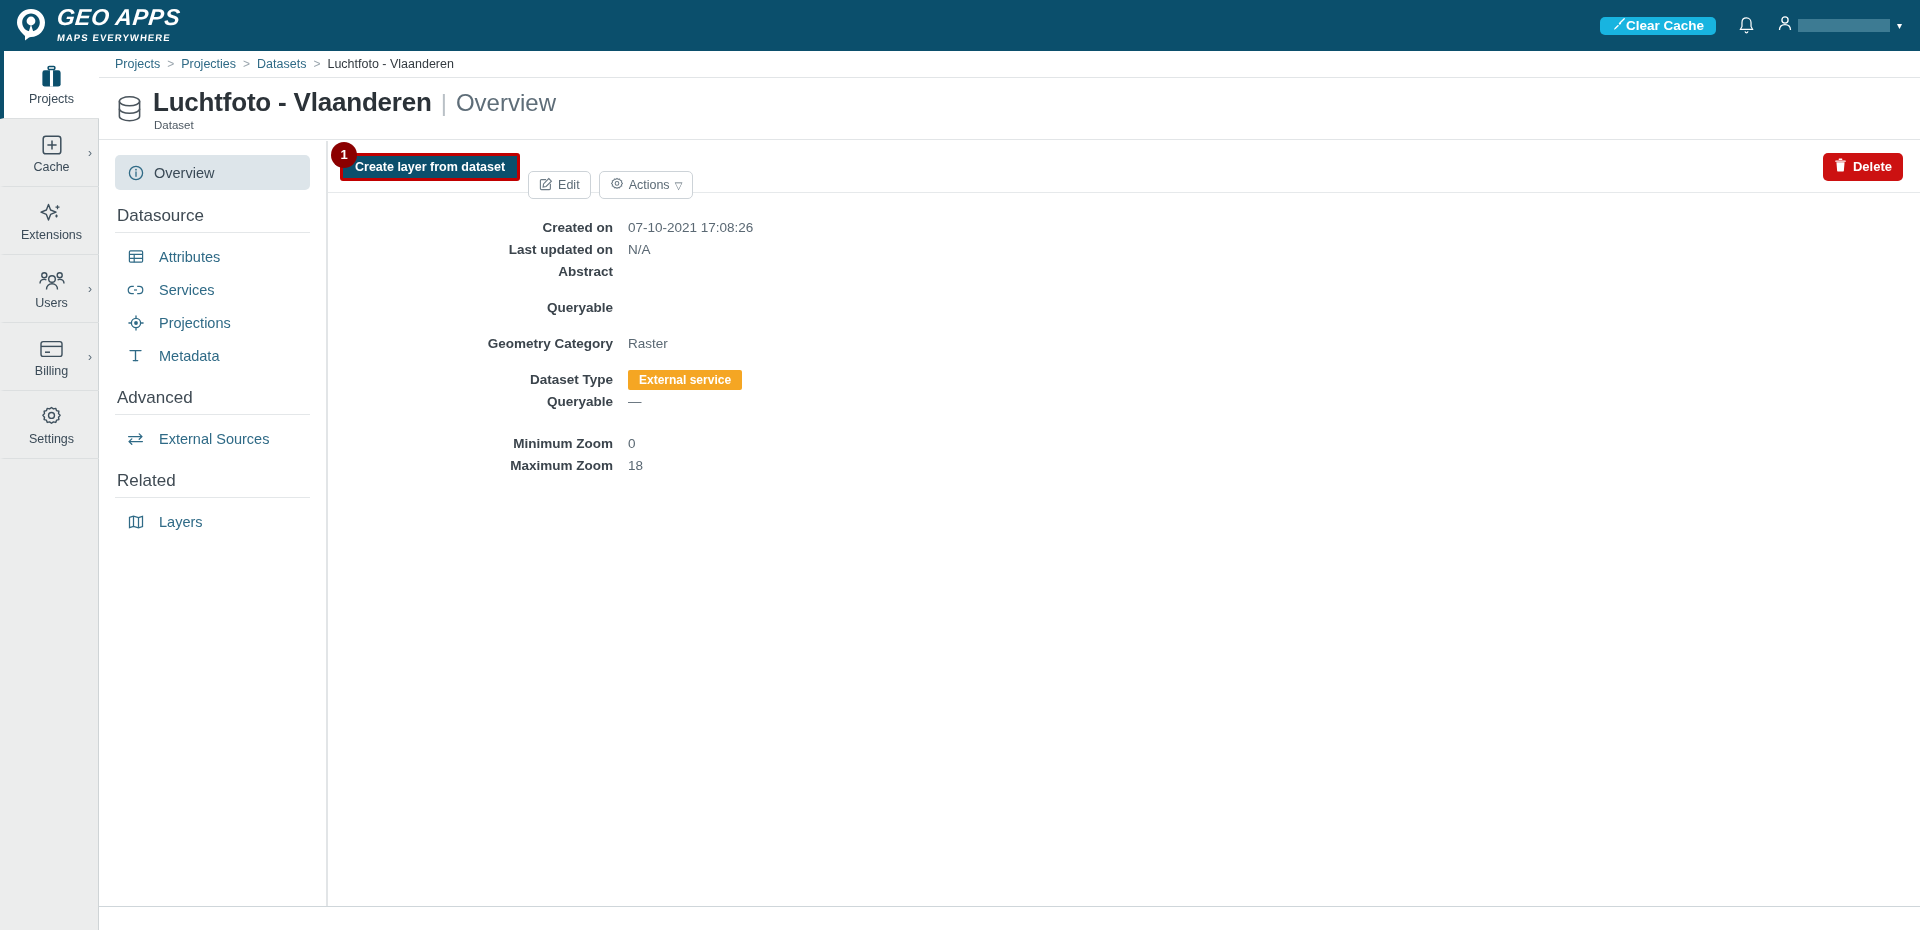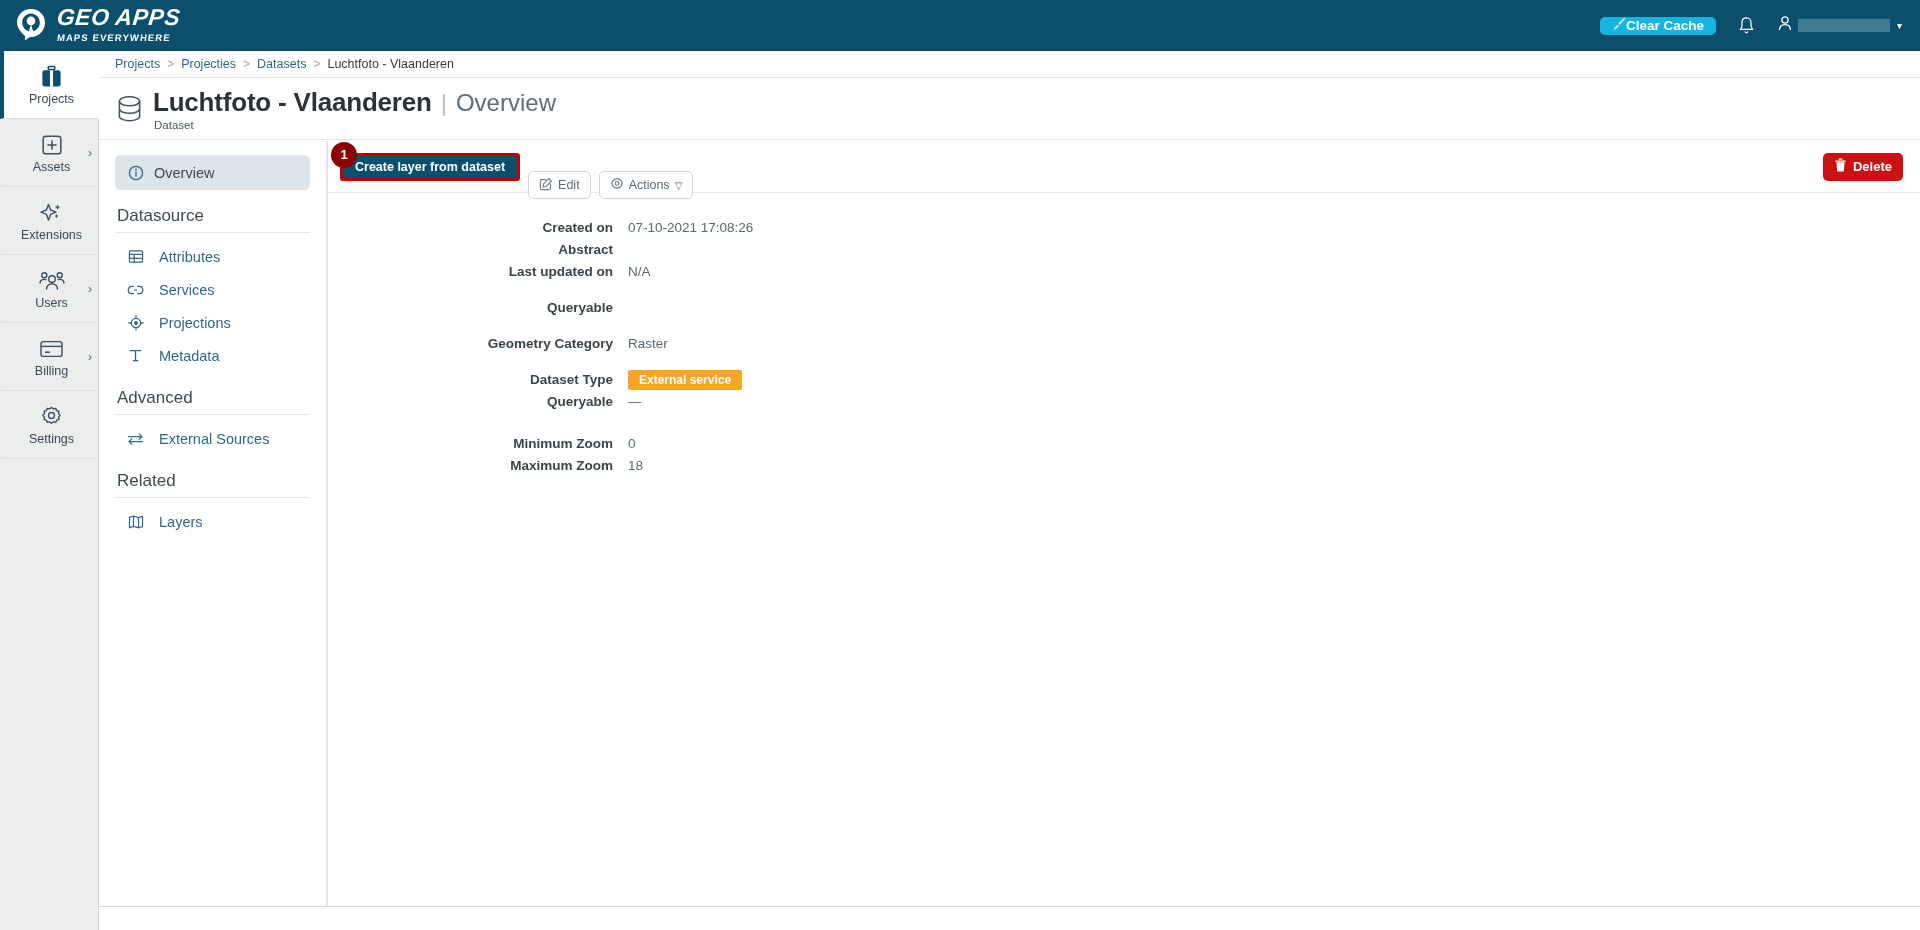--- a/index.html
+++ b/index.html
@@ -273,21 +273,21 @@
     <span class="rail-label">Projects</span>
   </div>
 
   <div class="rail-item">
     <span class="rail-icon">
       <svg width="22" height="22" viewBox="0 0 22 22" fill="none" stroke="#3d4f5c" stroke-width="1.5">
         <rect x="2.2" y="2.2" width="17.6" height="17.6" rx="2.6"></rect>
         <path d="M11 6.4 L11 15.6 M6.4 11 L15.6 11"></path>
       </svg>
     </span>
-    <span class="rail-label">Assets</span>
+    <span class="rail-label">Cache</span>
     <span class="rail-chevron">›</span>
   </div>
 
   <div class="rail-item">
     <span class="rail-icon">
       <svg width="24" height="22" viewBox="0 0 24 22" fill="none" stroke="#3d4f5c" stroke-width="1.4" stroke-linejoin="round">
         <path d="M8.5 2.5 L10.6 8 L16 10.2 L10.6 12.4 L8.5 18 L6.4 12.4 L1 10.2 L6.4 8 Z"></path>
         <path d="M17.5 3.2 L17.5 7.2 M15.5 5.2 L19.5 5.2" stroke-width="1.2"></path>
         <path d="M16.5 12.6 L16.5 15.4 M15.1 14 L17.9 14" stroke-width="1.2"></path>
       </svg>
@@ -491,27 +491,27 @@
   </div>
 
   <div class="details">
 
     <div class="det-row">
       <div class="det-label">Created on</div>
       <div class="det-value">07-10-2021 17:08:26</div>
     </div>
 
     <div class="det-row">
+      <div class="det-label">Last updated on</div>
+      <div class="det-value">N/A</div>
+    </div>
+
+    <div class="det-row">
       <div class="det-label">Abstract</div>
       <div class="det-value"></div>
-    </div>
-
-    <div class="det-row">
-      <div class="det-label">Last updated on</div>
-      <div class="det-value">N/A</div>
     </div>
 
     <div class="spacer-14"></div>
 
     <div class="det-row">
       <div class="det-label">Queryable</div>
       <div class="det-value"></div>
     </div>
 
     <div class="spacer-14"></div>

